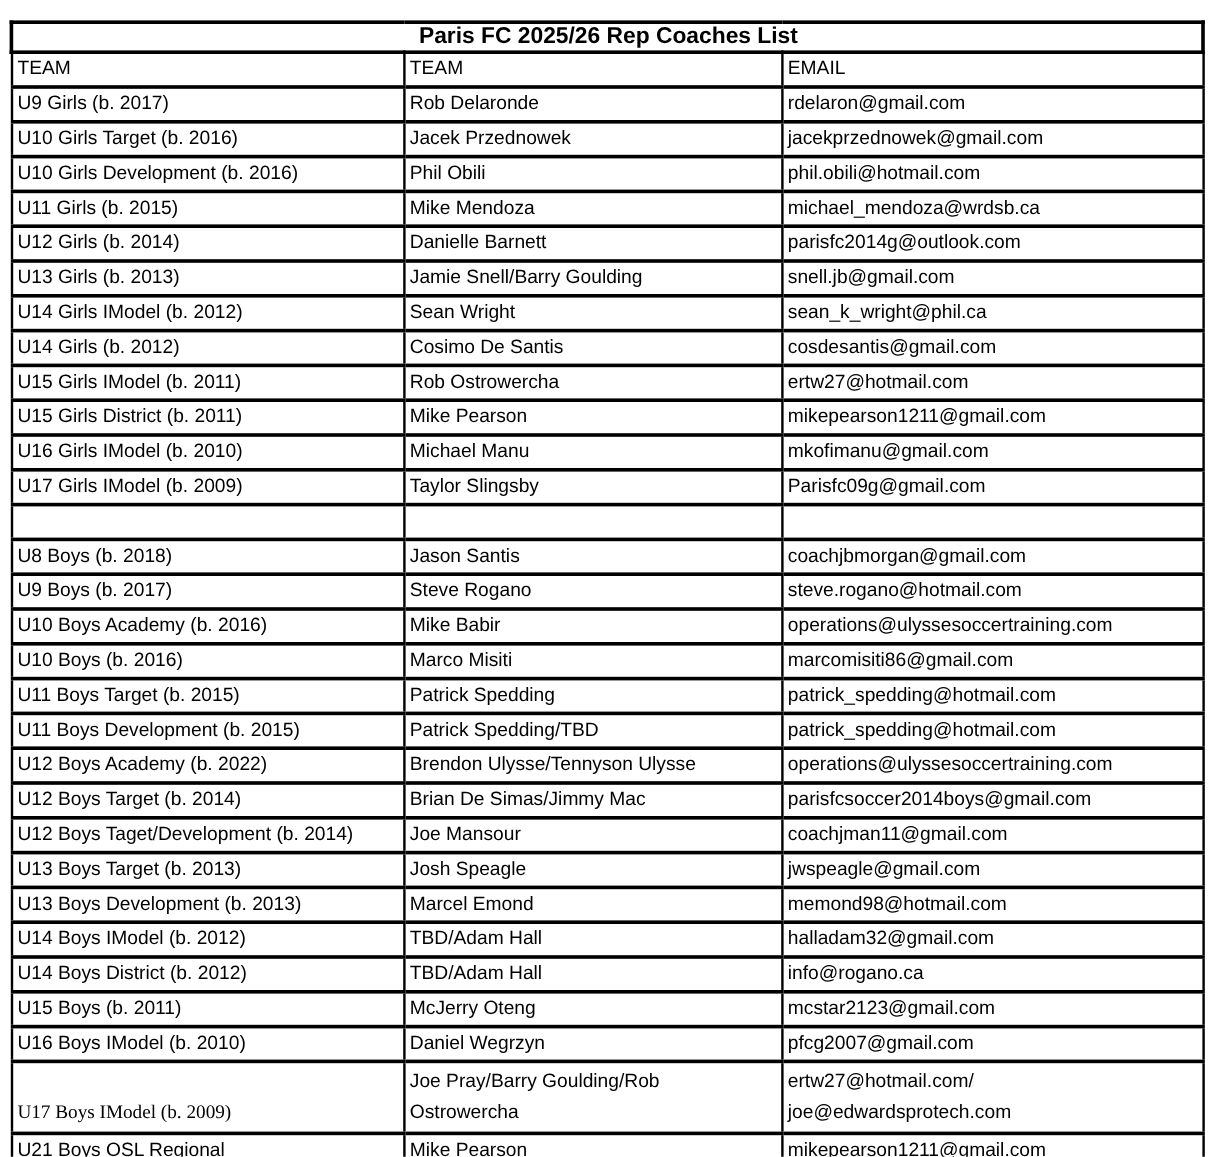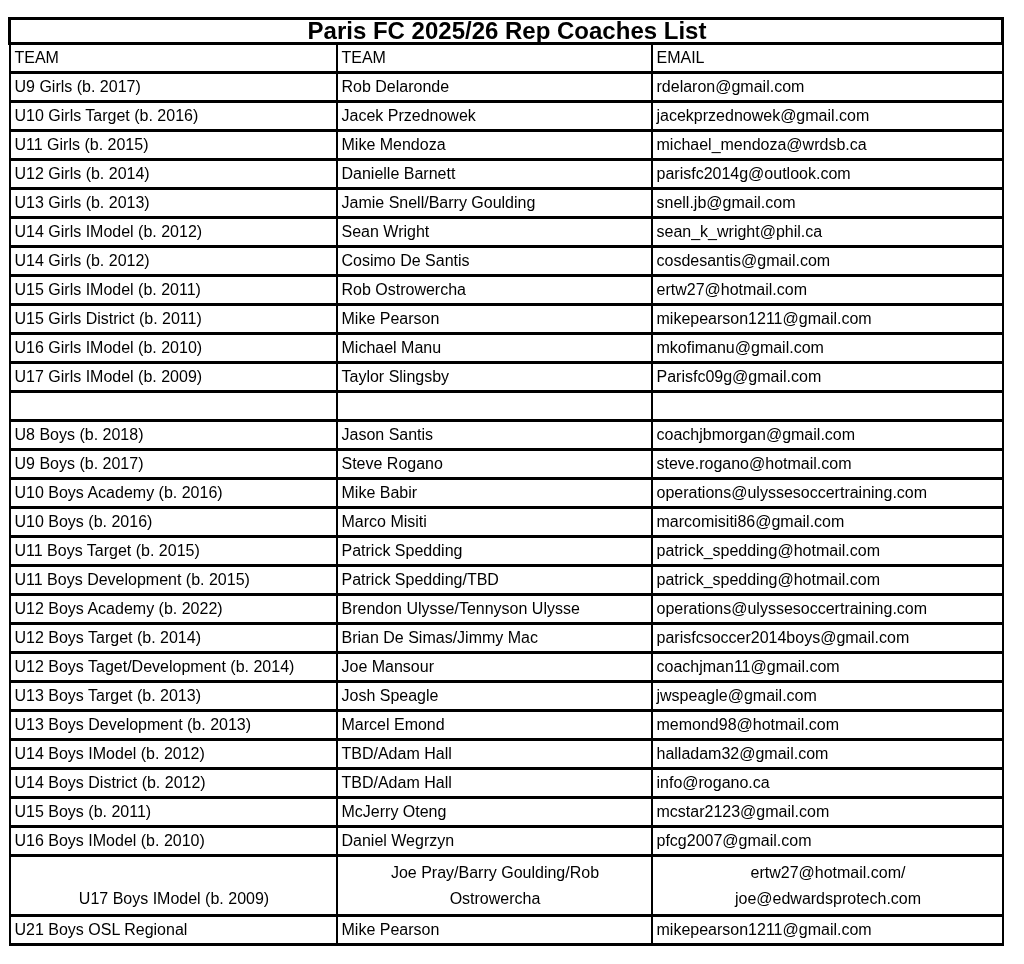--- a/index.html
+++ b/index.html
@@ -30,33 +30,33 @@
     vertical-align: middle;
     padding: 0 2px 0 4px;
     height: 26px;
     line-height: 20px;
     white-space: pre;               
     overflow: hidden;
   }
   table.coaches th.title-cell {
     border-width: 3px;
     font-weight: bold;
-    font-size: 24px;
+    font-size: 19px;
     text-align: center;
     height: 22px;
     white-space: normal;
   }
   tr.tall td {
     height: 55px;
     line-height: 26px;
-    text-align: center;
   }
   tr.tall td.team-cell {
     vertical-align: bottom;
     padding-bottom: 2px;
+    font-family: Liberation Serif, serif;
   }
 </style>
 </head>
 <body>
 
 <div class="page">
   <table class="coaches">
     <colgroup>
       <col style="width:327px">
       <col style="width:315px">
@@ -77,20 +77,25 @@
           <td class="team-cell">U9 Girls (b. 2017)</td>
           <td class="coach-cell">Rob Delaronde</td>
           <td class="email-cell">rdelaron@gmail.com</td>
         </tr>
         <tr>
           <td class="team-cell">U10 Girls Target (b. 2016)</td>
           <td class="coach-cell">Jacek Przednowek</td>
           <td class="email-cell">jacekprzednowek@gmail.com</td>
         </tr>
         <tr>
+          <td class="team-cell">U10 Girls Development (b. 2016)</td>
+          <td class="coach-cell">Phil Obili</td>
+          <td class="email-cell">phil.obili@hotmail.com</td>
+        </tr>
+        <tr>
           <td class="team-cell">U11 Girls (b. 2015)</td>
           <td class="coach-cell">Mike Mendoza</td>
           <td class="email-cell">michael_mendoza@wrdsb.ca</td>
         </tr>
         <tr>
           <td class="team-cell">U12 Girls (b. 2014)</td>
           <td class="coach-cell">Danielle Barnett</td>
           <td class="email-cell">parisfc2014g@outlook.com</td>
         </tr>
         <tr>

